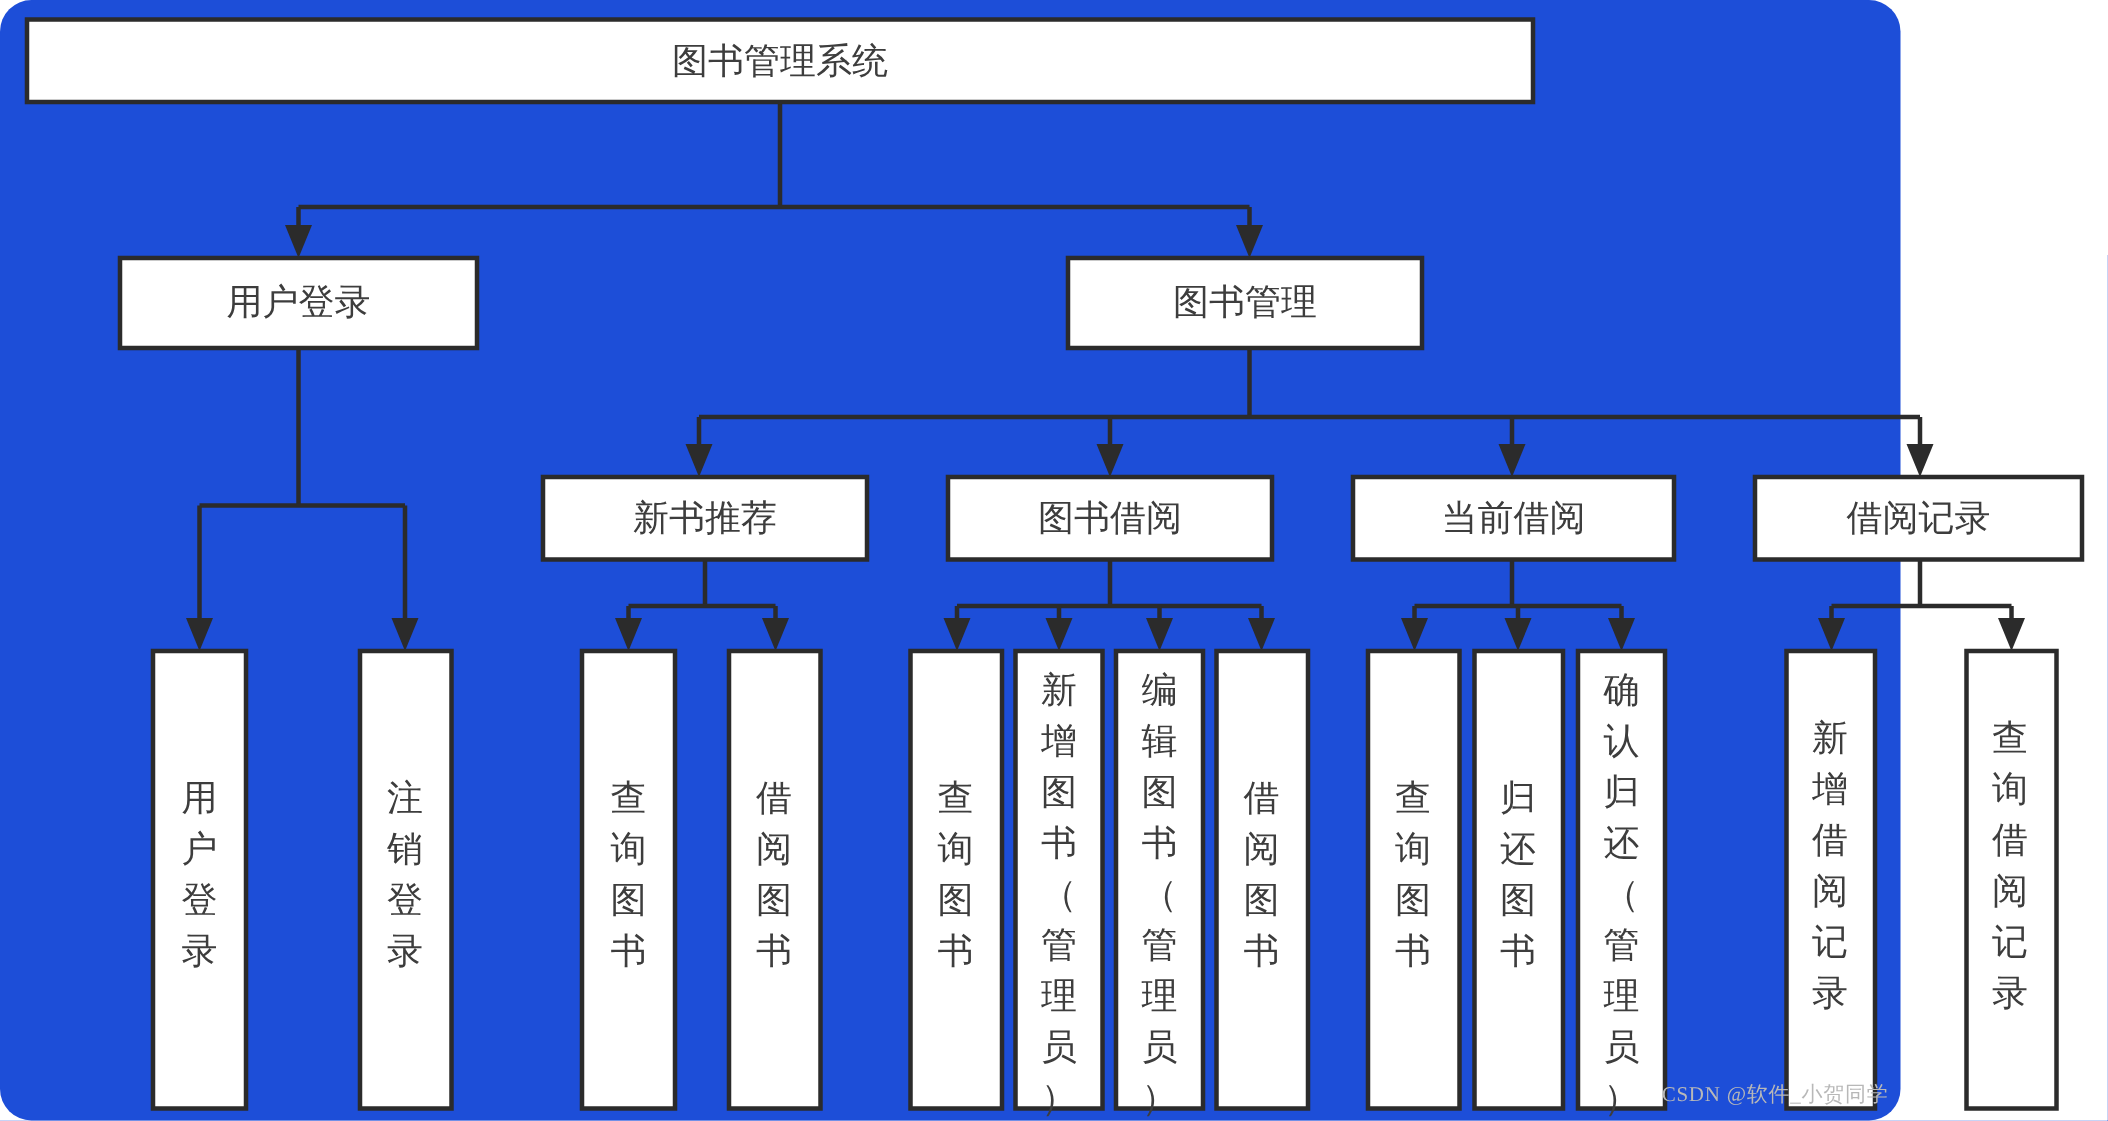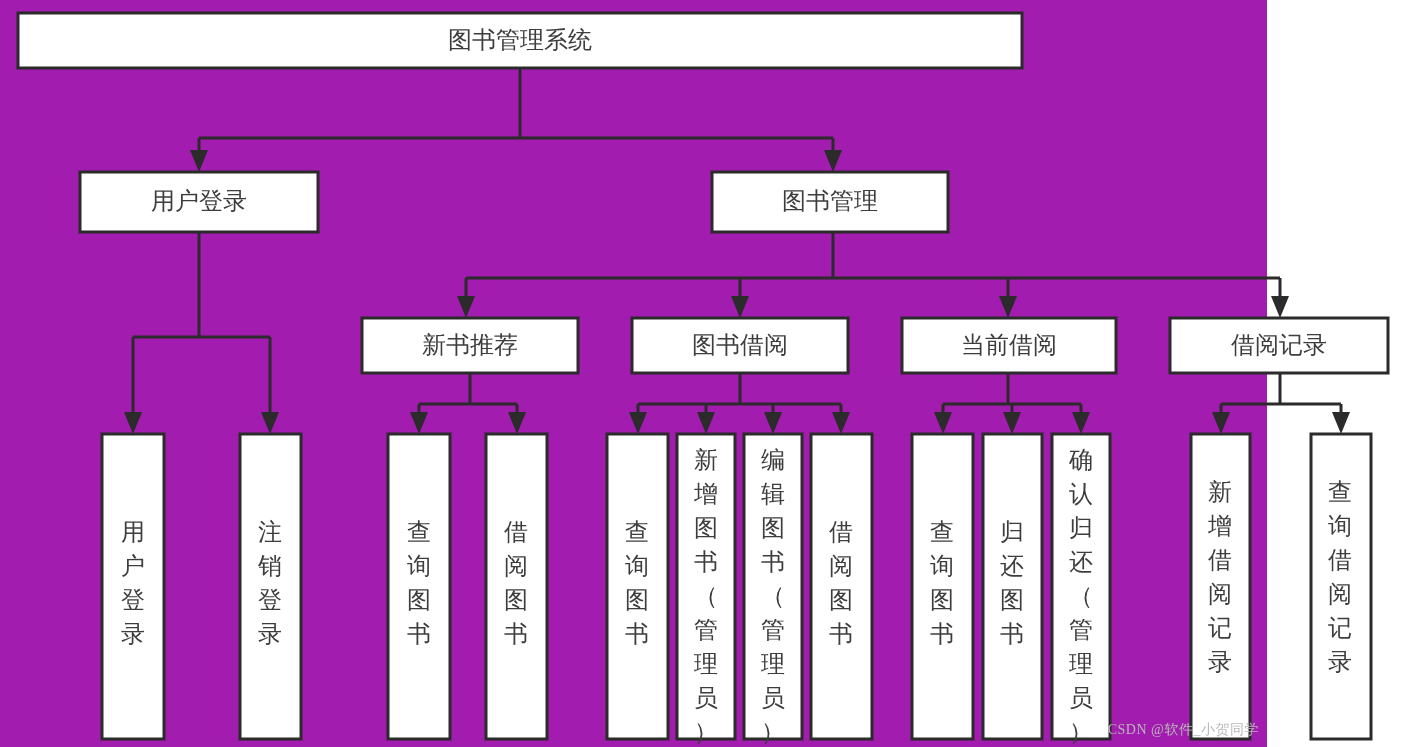--- a/index.html
+++ b/index.html
@@ -11,21 +11,22 @@
     width: 1405px;
     height: 747px;
     font-family: "Liberation Sans", "DejaVu Sans", sans-serif;
     overflow: hidden;
     position: relative;
   }
   #diagram-root {
     position: relative;
     width: 1267px;
     height: 747px;
-    background: #a21caf;
+    background: #1d4ed8;
+    border-radius: 21px;
   }
   svg.diagram {
     position: absolute;
     top: 0;
     left: 0;
     width: 1405px;
     height: 747px;
   }
   .node-box {
     fill: #ffffff;

